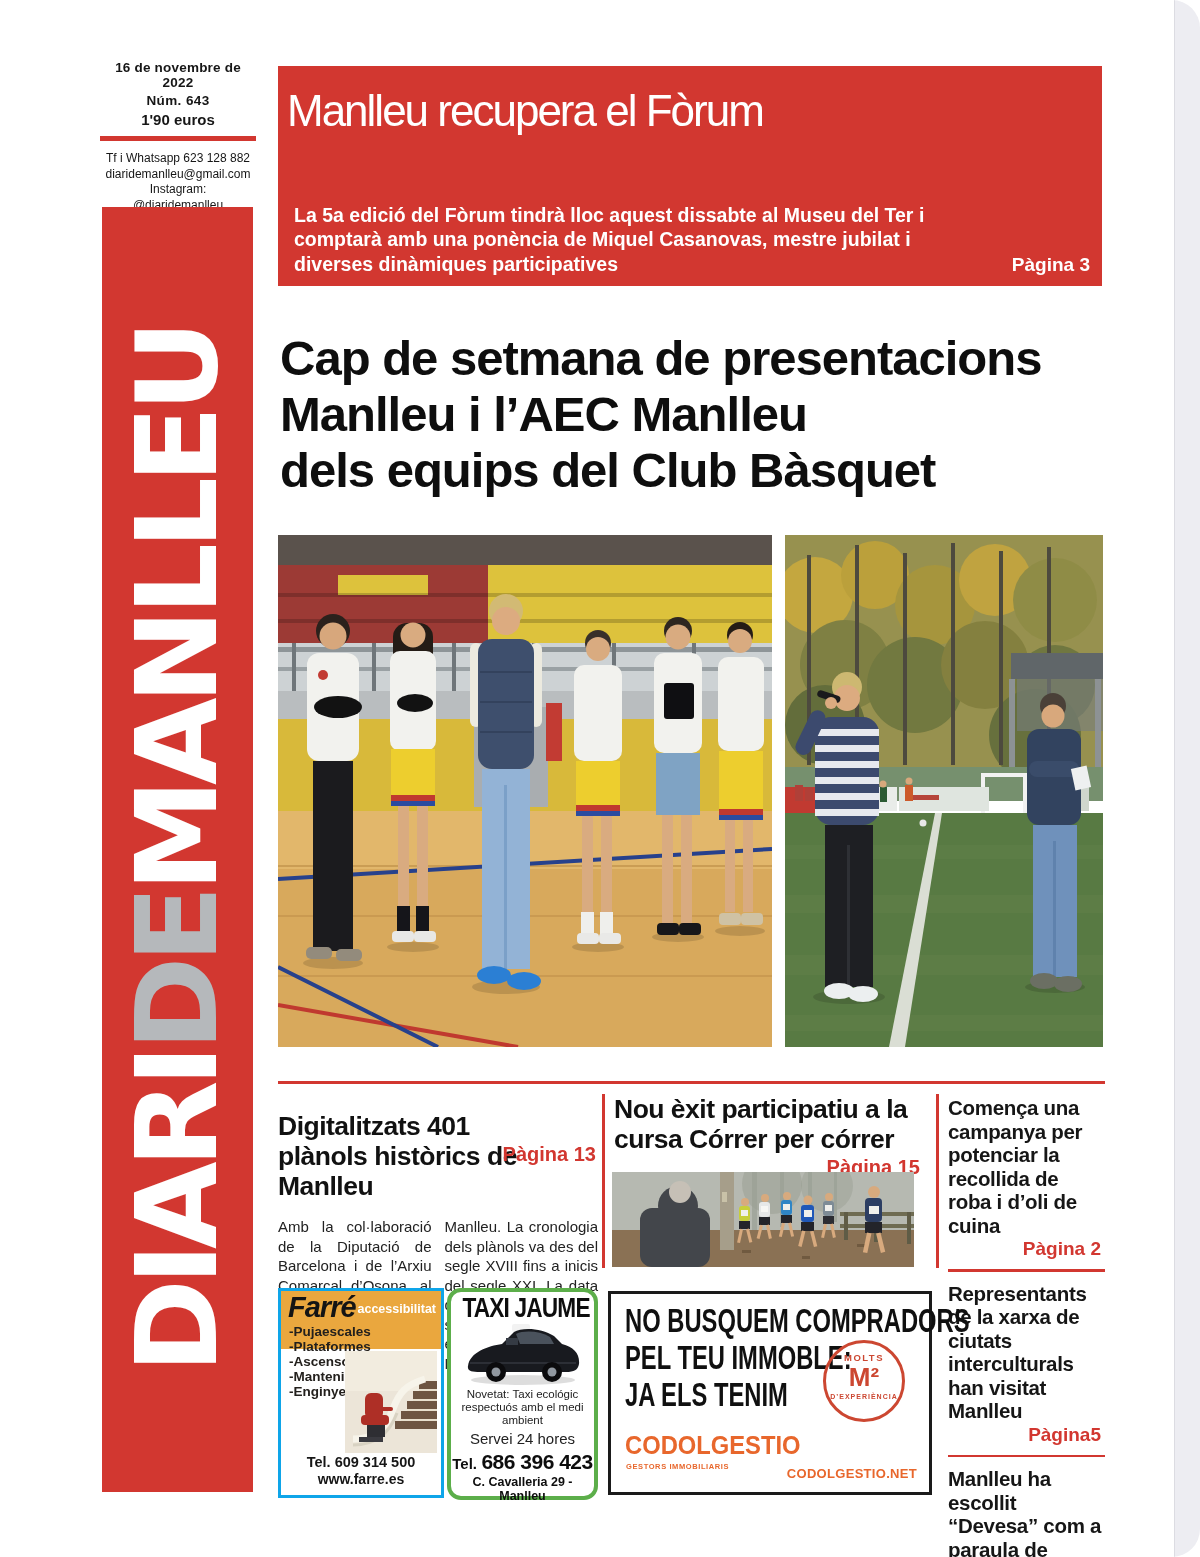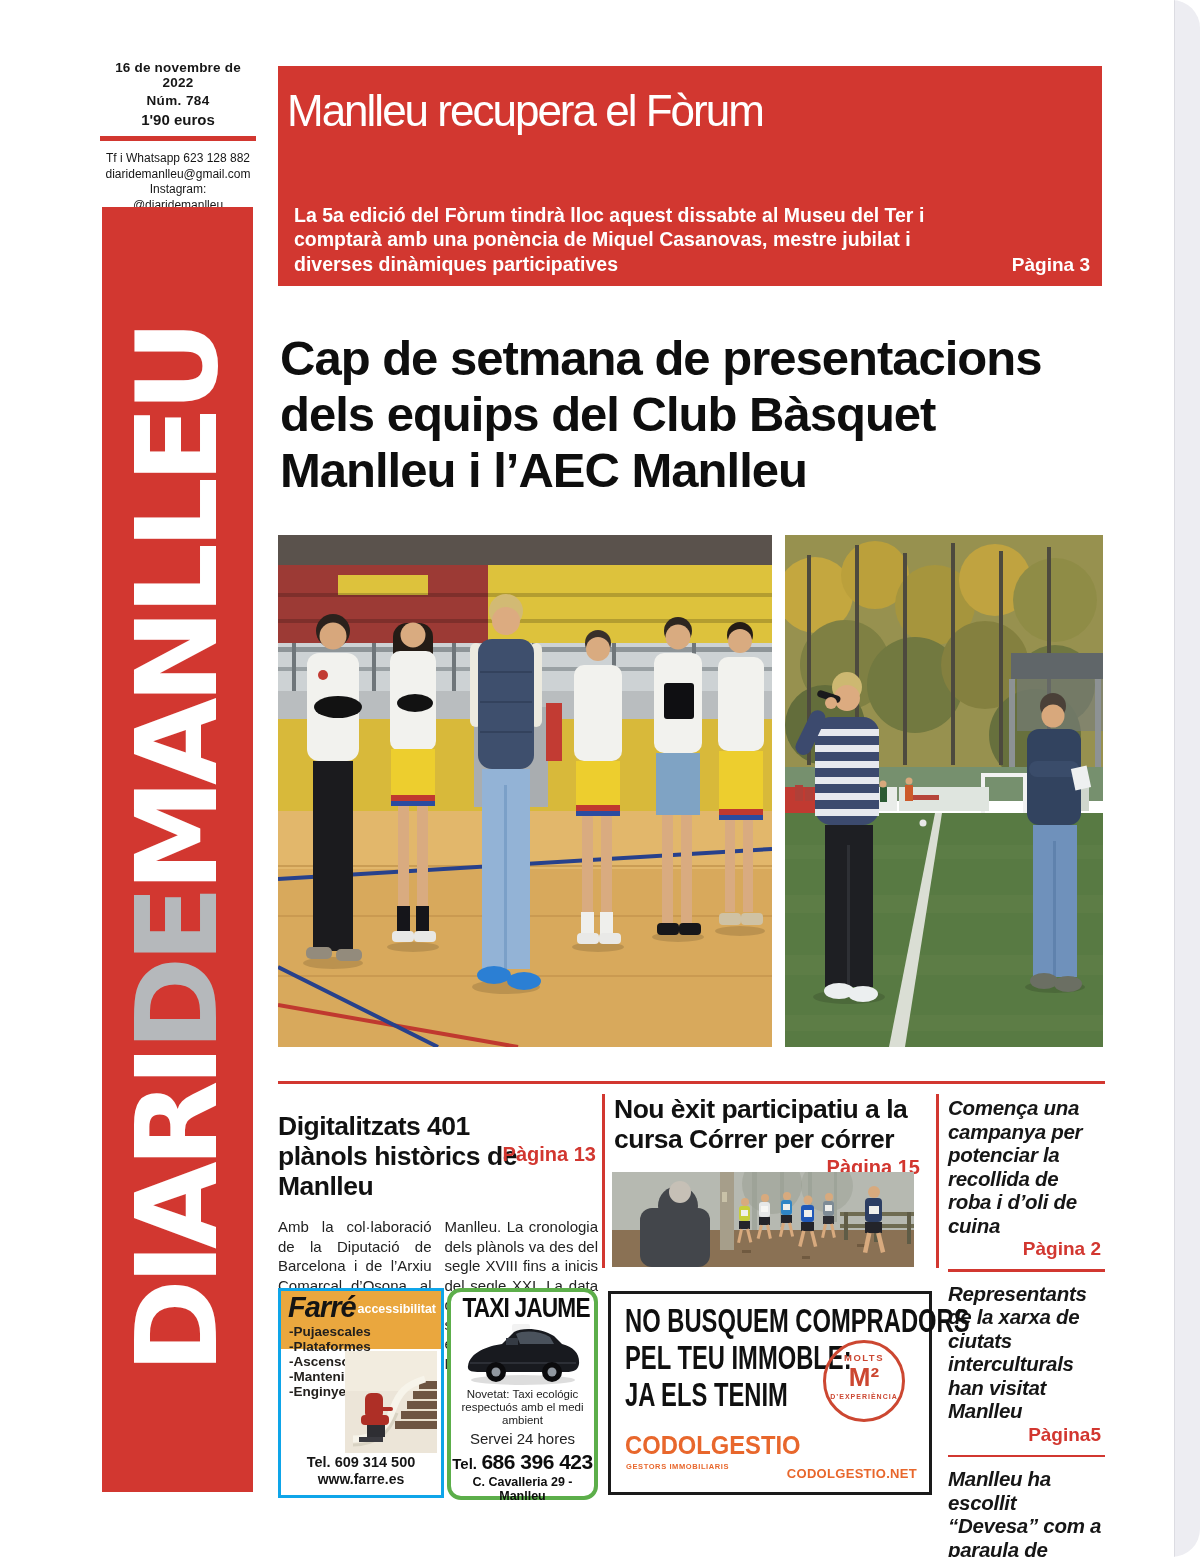--- a/index.html
+++ b/index.html
@@ -57,21 +57,21 @@
   .vline{position:absolute;width:3px;height:174px;top:1094px;background:#d23730;}
   .vline1{left:602px;}
   .vline2{left:936px;}
 
   .colB{position:absolute;left:614px;top:1094px;width:310px;}
   .colB-head{font-weight:bold;font-size:26.5px;line-height:30px;letter-spacing:-.5px;color:#111;}
   .colB-ref{text-align:right;font-size:20px;margin-top:2px;margin-right:4px;}
   .photo3{left:612px;top:1172px;width:302px;height:95px;}
 
   .colC{position:absolute;left:948px;top:1096px;width:157px;}
-  .brief-title{font-weight:bold;font-size:20.5px;line-height:23.5px;letter-spacing:-.3px;color:#161616;font-style:italic;}
+  .brief-title{font-weight:bold;font-size:20.5px;line-height:23.5px;letter-spacing:-.3px;color:#161616;}
   .brief-ref{text-align:right;font-size:19px;margin:1px 4px 0 0;}
   .brief-div{height:2.5px;background:#d23730;margin:9px 0 10px 0;}
 
   
   .ad{position:absolute;background:#fff;}
   .ad-farre{left:278px;top:1288px;width:160px;height:204px;border:3px solid #0ea5e9;}
   .farre-band{position:absolute;left:0;top:0;width:100%;height:58px;background:#eaa73e;}
   .farre-name{position:absolute;left:7px;top:0px;font-style:italic;font-weight:bold;font-size:29px;color:#141414;letter-spacing:-1px;}
   .farre-tag{position:absolute;right:5px;top:11px;font-weight:bold;font-size:12.5px;color:#fff;}
   .farre-items{position:absolute;left:8px;top:33px;font-weight:bold;font-size:13.5px;line-height:15px;color:#23201d;}
@@ -105,21 +105,21 @@
 </style>
 </head>
 <body>
 
 <div id="page">
 
   <div class="page-edge"></div>
 
   <div class="mast-info">
     <div class="mi-date">16 de novembre de 2022</div>
-    <div class="mi-issue">Núm. 784</div>
+    <div class="mi-issue">Núm. 643</div>
     <div class="mi-price">1'90 euros</div>
     <div class="mi-rule"></div>
     <div class="mi-contact">Tf i Whatsapp 623 128 882</div>
     <div class="mi-contact">diaridemanlleu@gmail.com</div>
     <div class="mi-contact">Instagram:</div>
     <div class="mi-contact">@diaridemanlleu</div>
   </div>
 
   <div class="logo-band"></div>
   <div class="logo-rot">
@@ -131,22 +131,22 @@
   <div class="banner">
     <div class="banner-title">
       <div>Manlleu recupera el Fòrum</div>
     </div>
     <div class="banner-sub">La 5a edició del Fòrum tindrà lloc aquest dissabte al Museu del Ter i comptarà amb una ponència de Miquel Casanovas, mestre jubilat i diverses dinàmiques participatives</div>
     <div class="banner-ref">Pàgina 3</div>
   </div>
 
   <div class="lead-head">
     <div>Cap de setmana de presentacions</div>
+    <div>Manlleu i l’AEC Manlleu</div>
     <div>dels equips del Club Bàsquet</div>
-    <div>Manlleu i l’AEC Manlleu</div>
   </div>
 
   <div class="photo photo1">
     <svg width="494" height="512" viewBox="0 0 494 512" xmlns="http://www.w3.org/2000/svg">
       <rect x="0" y="0" width="494" height="512" fill="#b9b3a8"></rect>
       <rect x="0" y="0" width="494" height="42" fill="#5a524c"></rect>
       <rect x="0" y="30" width="494" height="85" fill="#ddc23c"></rect>
       <rect x="0" y="30" width="210" height="85" fill="#9c3a35"></rect>
       <rect x="60" y="40" width="90" height="20" fill="#ddc23c"></rect>
       <rect x="0" y="58" width="494" height="4" fill="#00000030"></rect>

